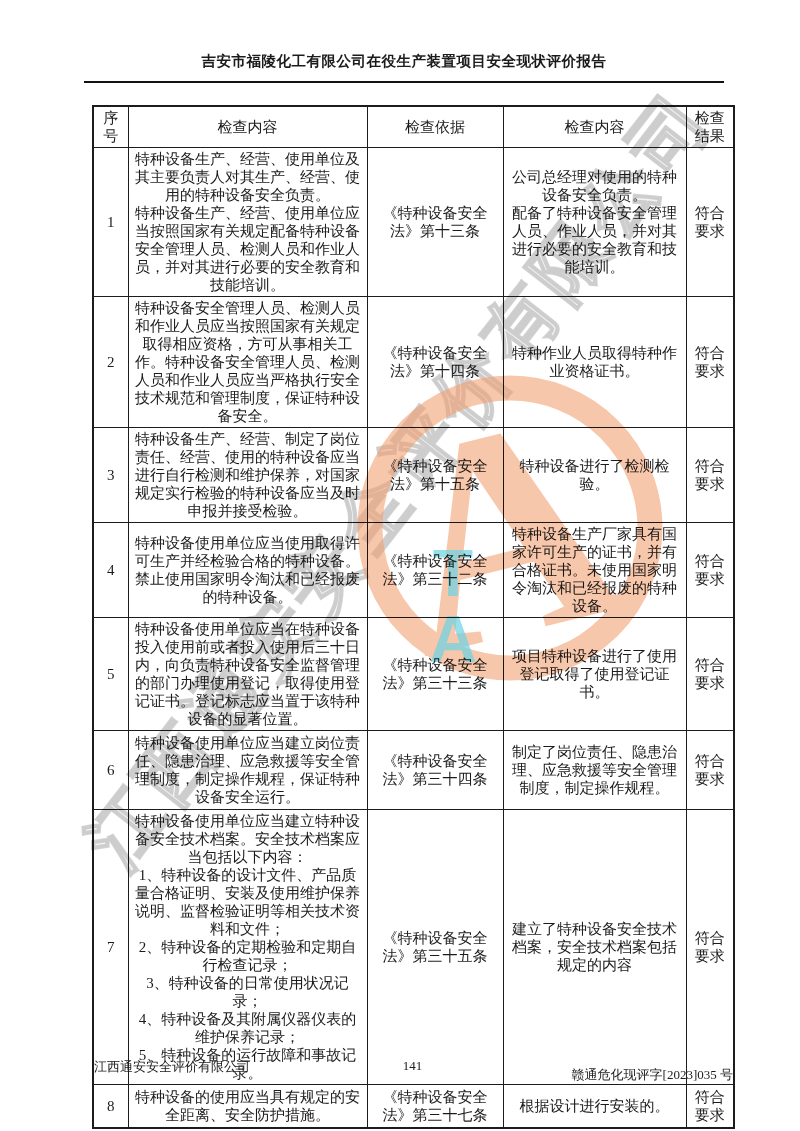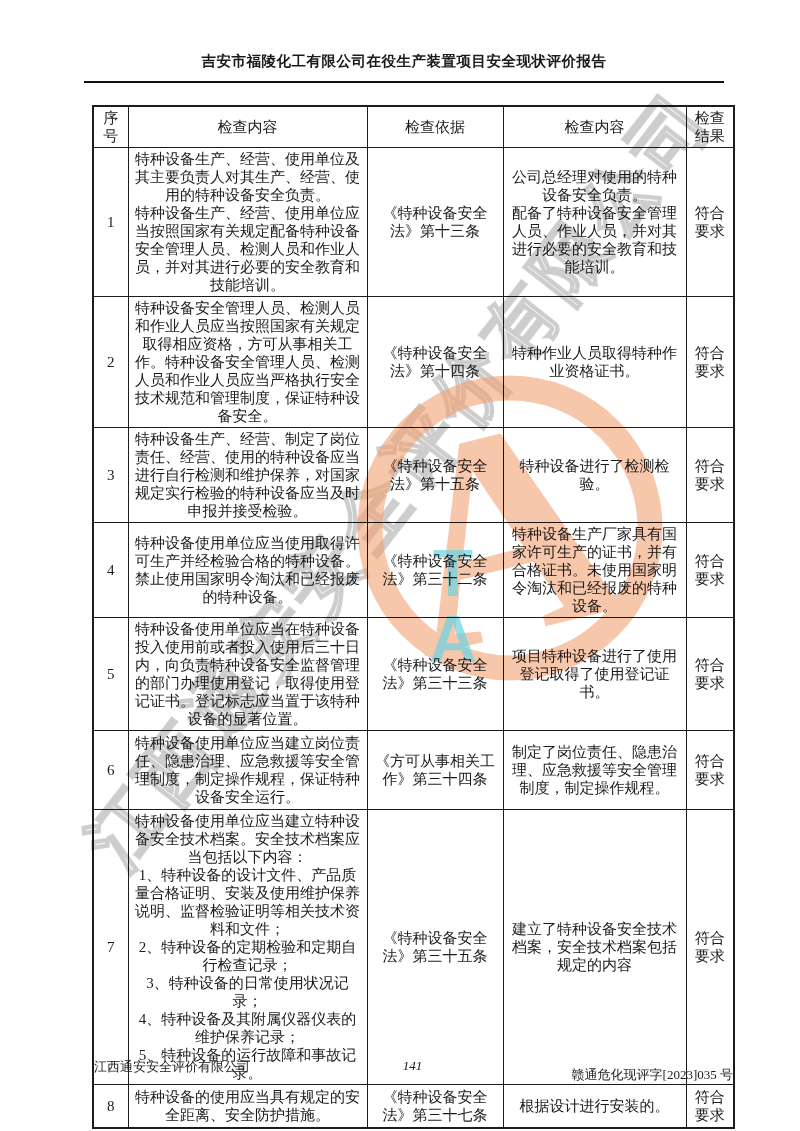--- a/index.html
+++ b/index.html
@@ -41,21 +41,21 @@
   .hr0{height:40px;}
   .r1{height:143px;} .r2{height:106px;} .r3{height:91px;}
   .r4{height:82px;}  .r5{height:106px;} .r6{height:79px;}
   .r7{height:227px;} .r8{height:43px;}
   
   .doc-footer{
     position:absolute;left:92px;top:1058px;width:641px;height:20px;
     font-size:13px;
   }
   .doc-footer .f-left{position:absolute;left:2px;top:0;}
-  .doc-footer .f-center{position:absolute;left:0;right:0;top:0;text-align:center;font-style:italic;}
+  .doc-footer .f-center{position:absolute;left:0;right:0;top:0;text-align:center;}
   .doc-footer .f-right{position:absolute;right:0;top:0;margin-top:8px;}
   
   :root{
     --wm-orange:#f29f6e;
     --wm-cyan:#6ed3e4;
     --wm-red:#e04038;
     --wm-gray:#c9c9c9;
   }
   .wm-layer{
     position:absolute;inset:0;
@@ -142,21 +142,21 @@
     <tr class="r5">
       <td>5</td>
       <td>特种设备使用单位应当在特种设备投入使用前或者投入使用后三十日内，向负责特种设备安全监督管理的部门办理使用登记，取得使用登记证书。登记标志应当置于该特种设备的显著位置。</td>
       <td>《特种设备安全法》第三十三条</td>
       <td>项目特种设备进行了使用登记取得了使用登记证书。</td>
       <td>符合要求</td>
     </tr>
     <tr class="r6">
       <td>6</td>
       <td>特种设备使用单位应当建立岗位责任、隐患治理、应急救援等安全管理制度，制定操作规程，保证特种设备安全运行。</td>
-      <td>《方可从事相关工作》第三十四条</td>
+      <td>《特种设备安全法》第三十四条</td>
       <td>制定了岗位责任、隐患治理、应急救援等安全管理制度，制定操作规程。</td>
       <td>符合要求</td>
     </tr>
     <tr class="r7">
       <td>7</td>
       <td>特种设备使用单位应当建立特种设备安全技术档案。安全技术档案应当包括以下内容：
 1、特种设备的设计文件、产品质量合格证明、安装及使用维护保养说明、监督检验证明等相关技术资料和文件；
 2、特种设备的定期检验和定期自行检查记录；
 3、特种设备的日常使用状况记录；
 4、特种设备及其附属仪器仪表的维护保养记录；

